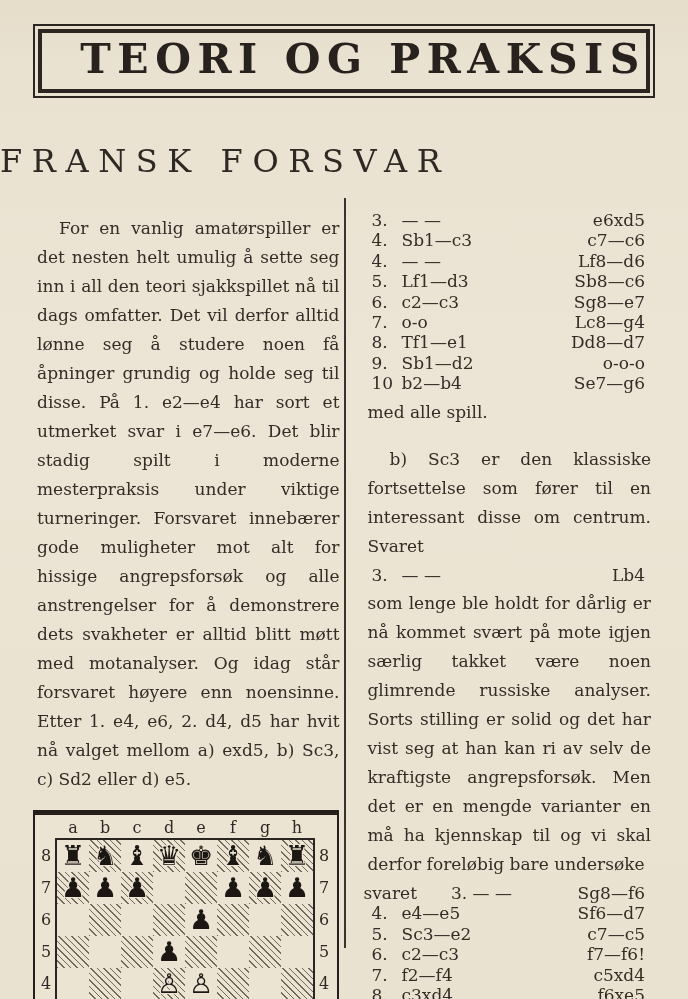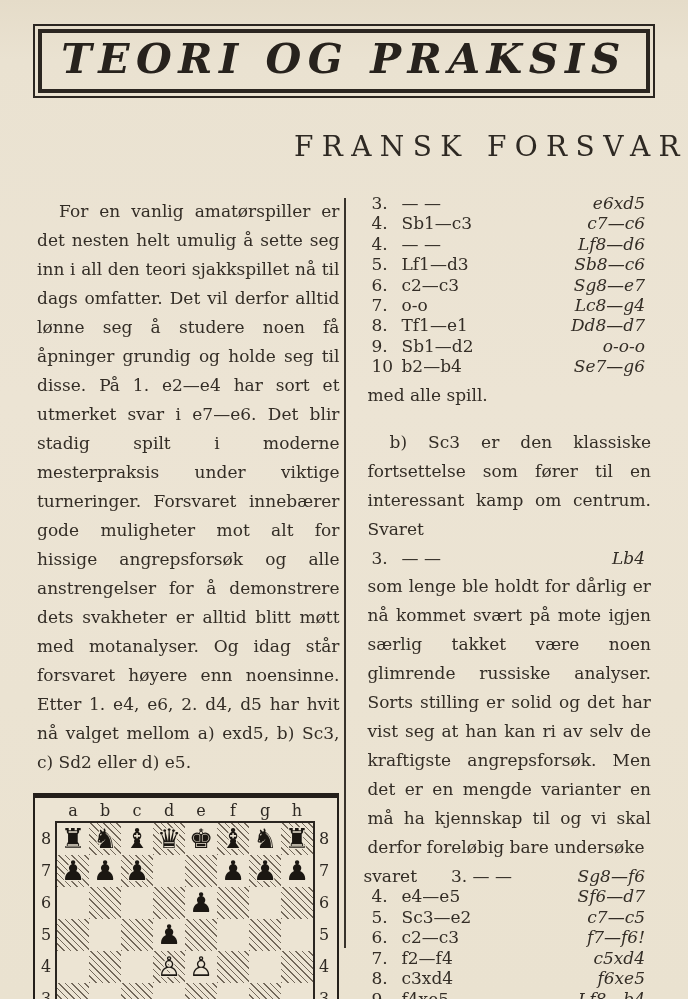--- a/index.html
+++ b/index.html
@@ -14,37 +14,36 @@
     color:#332d26;
   }
   
   .header-box{
     margin:24px 33px 0 33px;
     border:2px solid #2b2621;
     padding:3px;
   }
   .header-box-inner{
     border:4px solid #2b2621;
-    text-align:center;
+    text-align:right;
     padding:2px 0 6px 0;
-    font-style:italic;
   }
   .header-title{
     font-family:"DejaVu Serif","Liberation Serif",serif;
     font-weight:bold;
     font-size:41px;
     letter-spacing:0.16em;
     color:#27221d;
     white-space:nowrap;
   }
   
   .article-title{
-    margin-top:32px;
-    text-align:right;
-    font-size:28px;
+    margin-top:44px;
+    text-align:left;
+    font-size:32px;
     letter-spacing:0.30em;
     color:#2e2923;
     white-space:nowrap;
   }
   
   .columns{
     display:flex;
     margin:30px 33px 0 33px;
   }
   .col-left{ width:311px; }
@@ -67,21 +66,21 @@
   .moves{ margin:0; }
   .move-row{
     display:flex;
     font-size:17px;
     line-height:20.4px;
     padding-left:8px;
     padding-right:10px;
   }
   .mv-no{ width:30px; flex:none; }
   .mv-white{ flex:none; }
-  .mv-black{ margin-left:auto;font-style:italic; }
+  .mv-black{ margin-left:auto; }
   .inline-move-row{
     display:flex;
     font-size:17px;
     line-height:20.4px;
     padding-right:10px;
   }
   .inline-move-row .lead{ flex:none; }
   .inline-move-row .mid{ flex:none; margin-left:34px; }
   .section-gap{ height:10px; }
   
@@ -399,21 +398,21 @@
           <div class="move-row">
             <span class="mv-no">10</span>
             <span class="mv-white">b2—b4</span>
             <span class="mv-black">Se7—g6</span>
           </div>
         </div>
       <p class="body-text">med alle spill.</p>
 
       <div class="section-gap"></div>
 
-      <p class="body-text indent">b) Sc3 er den klassiske fortsettelse som fører til en interessant kamp om centrum. Svaret</p>
+      <p class="body-text indent">b) Sc3 er den klassiske fortsettelse som fører til en interessant disse om centrum. Svaret</p>
       <div class="moves">
           <div class="move-row">
             <span class="mv-no">3.</span>
             <span class="mv-white">— —</span>
             <span class="mv-black">Lb4</span>
           </div>
         </div>
       <p class="body-text">som lenge ble holdt for dårlig er nå kommet svært på mote igjen særlig takket være noen glimrende russiske analyser. Sorts stilling er solid og det har vist seg at han kan ri av selv de kraftigste angrepsforsøk. Men det er en mengde varianter en må ha kjennskap til og vi skal derfor foreløbig bare undersøke</p>
       <div class="inline-move-row">
         <span class="lead">svaret</span>

